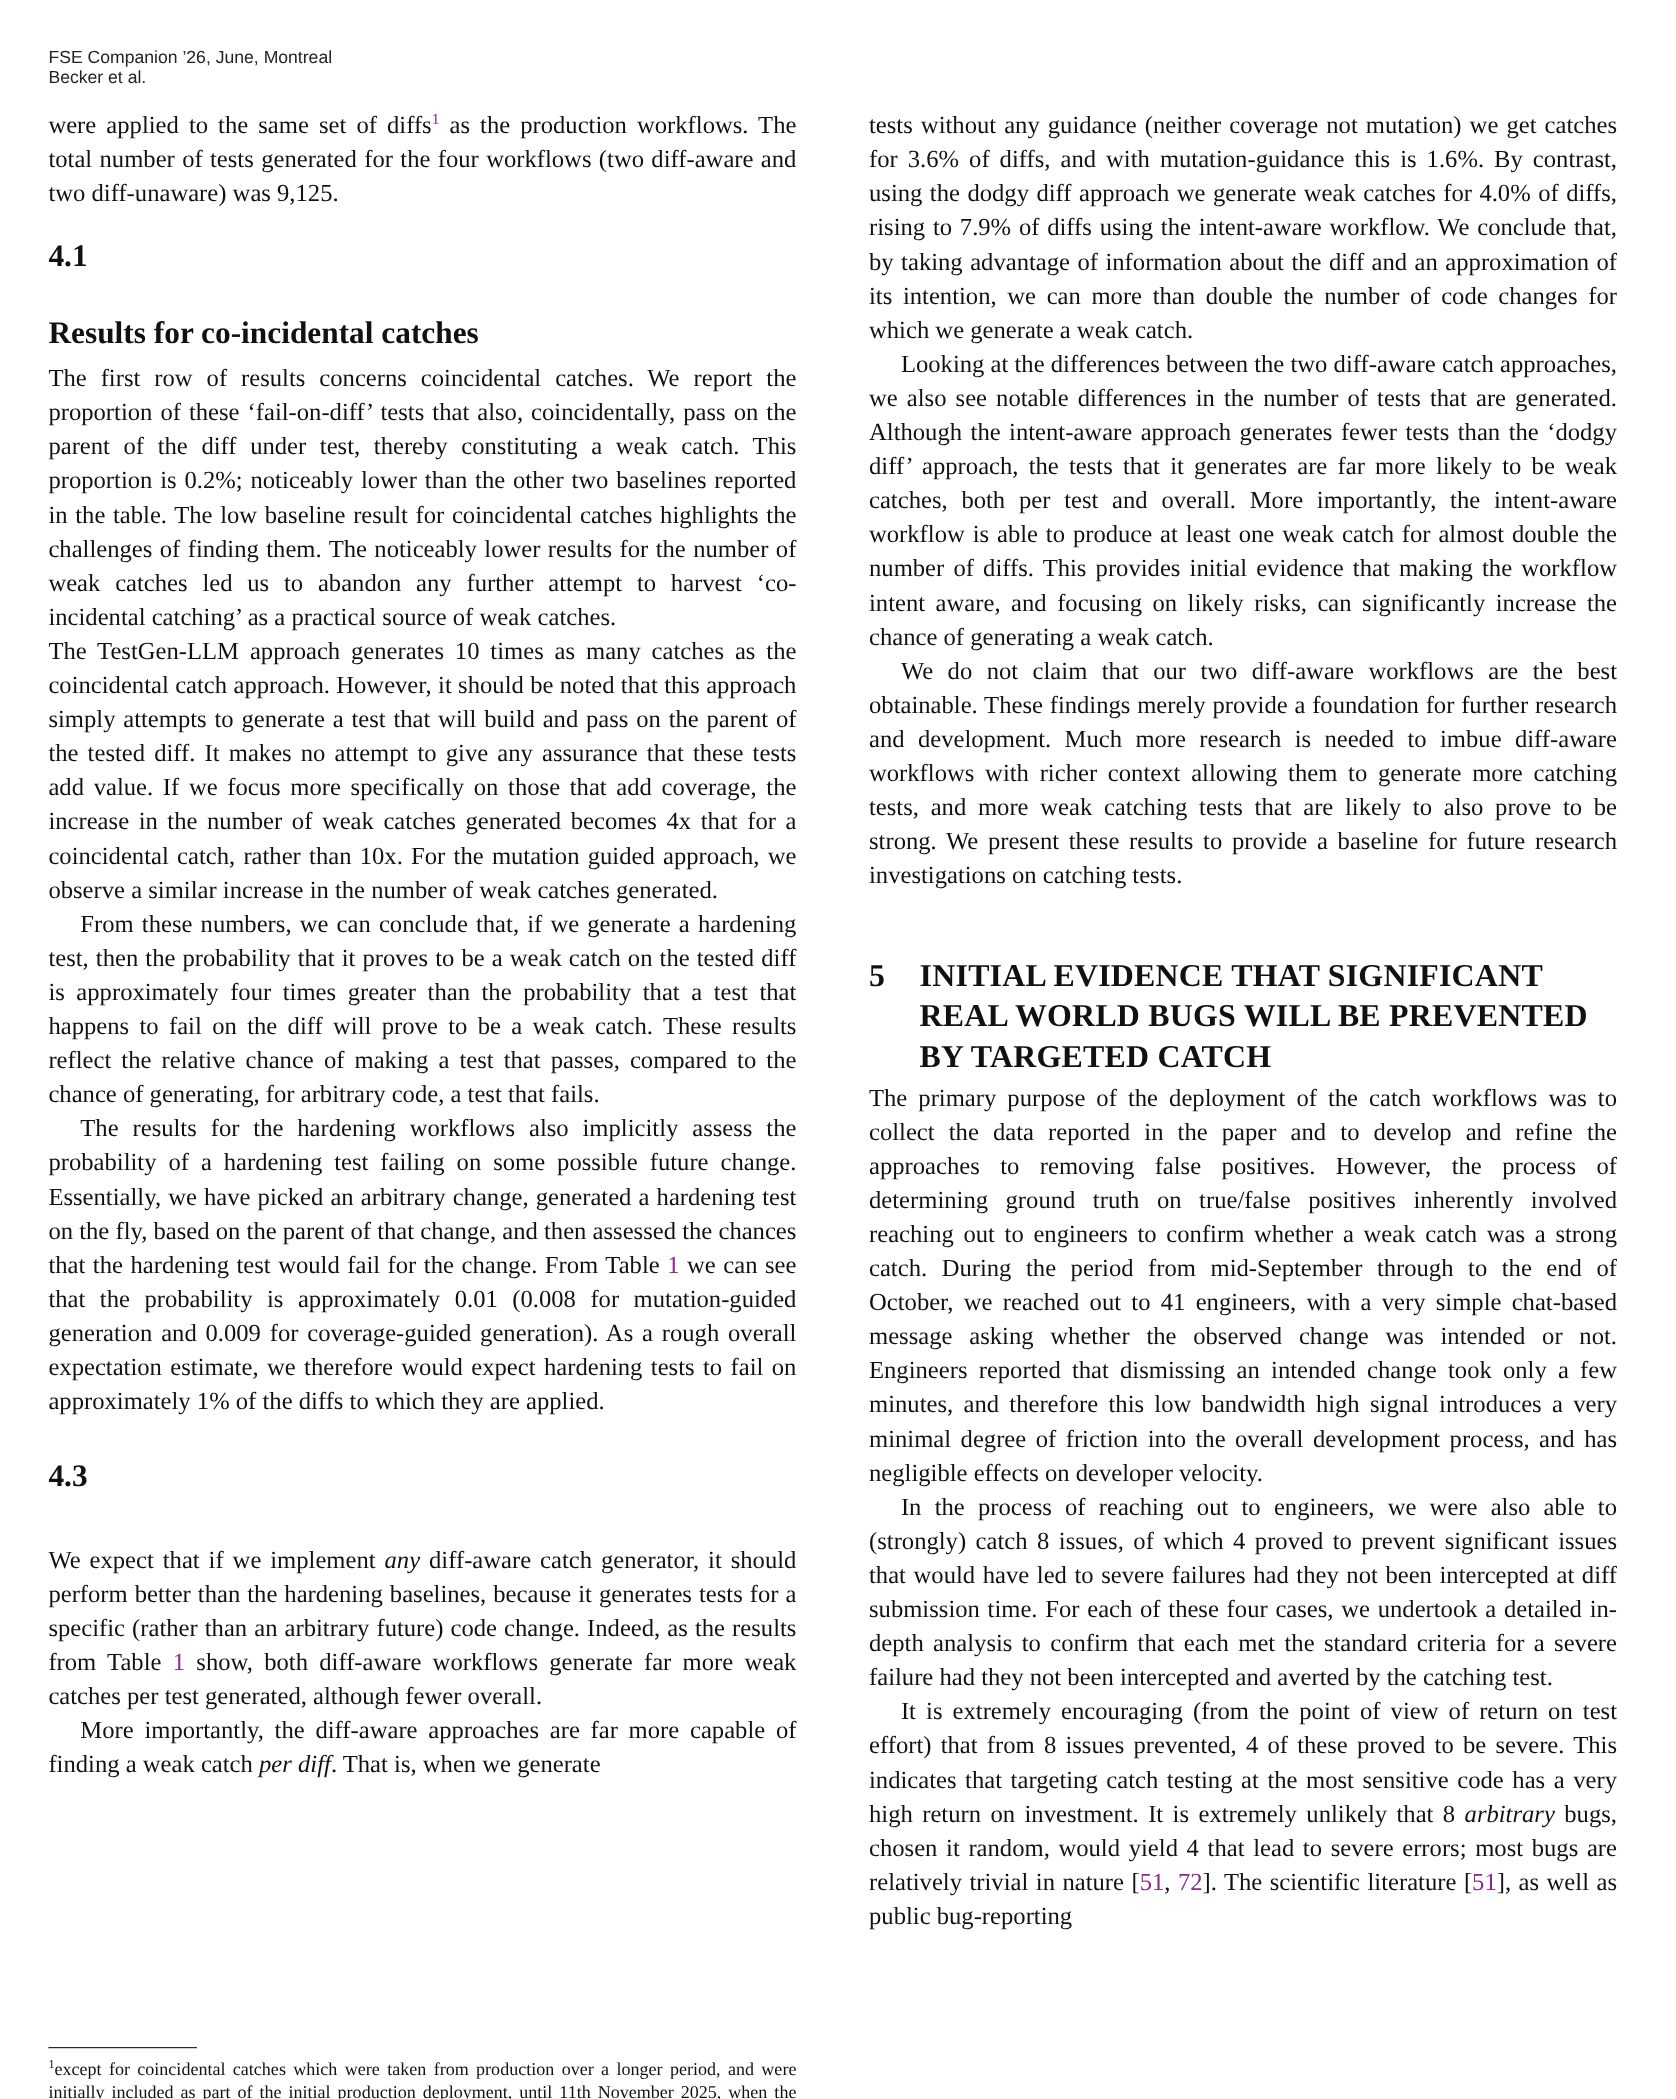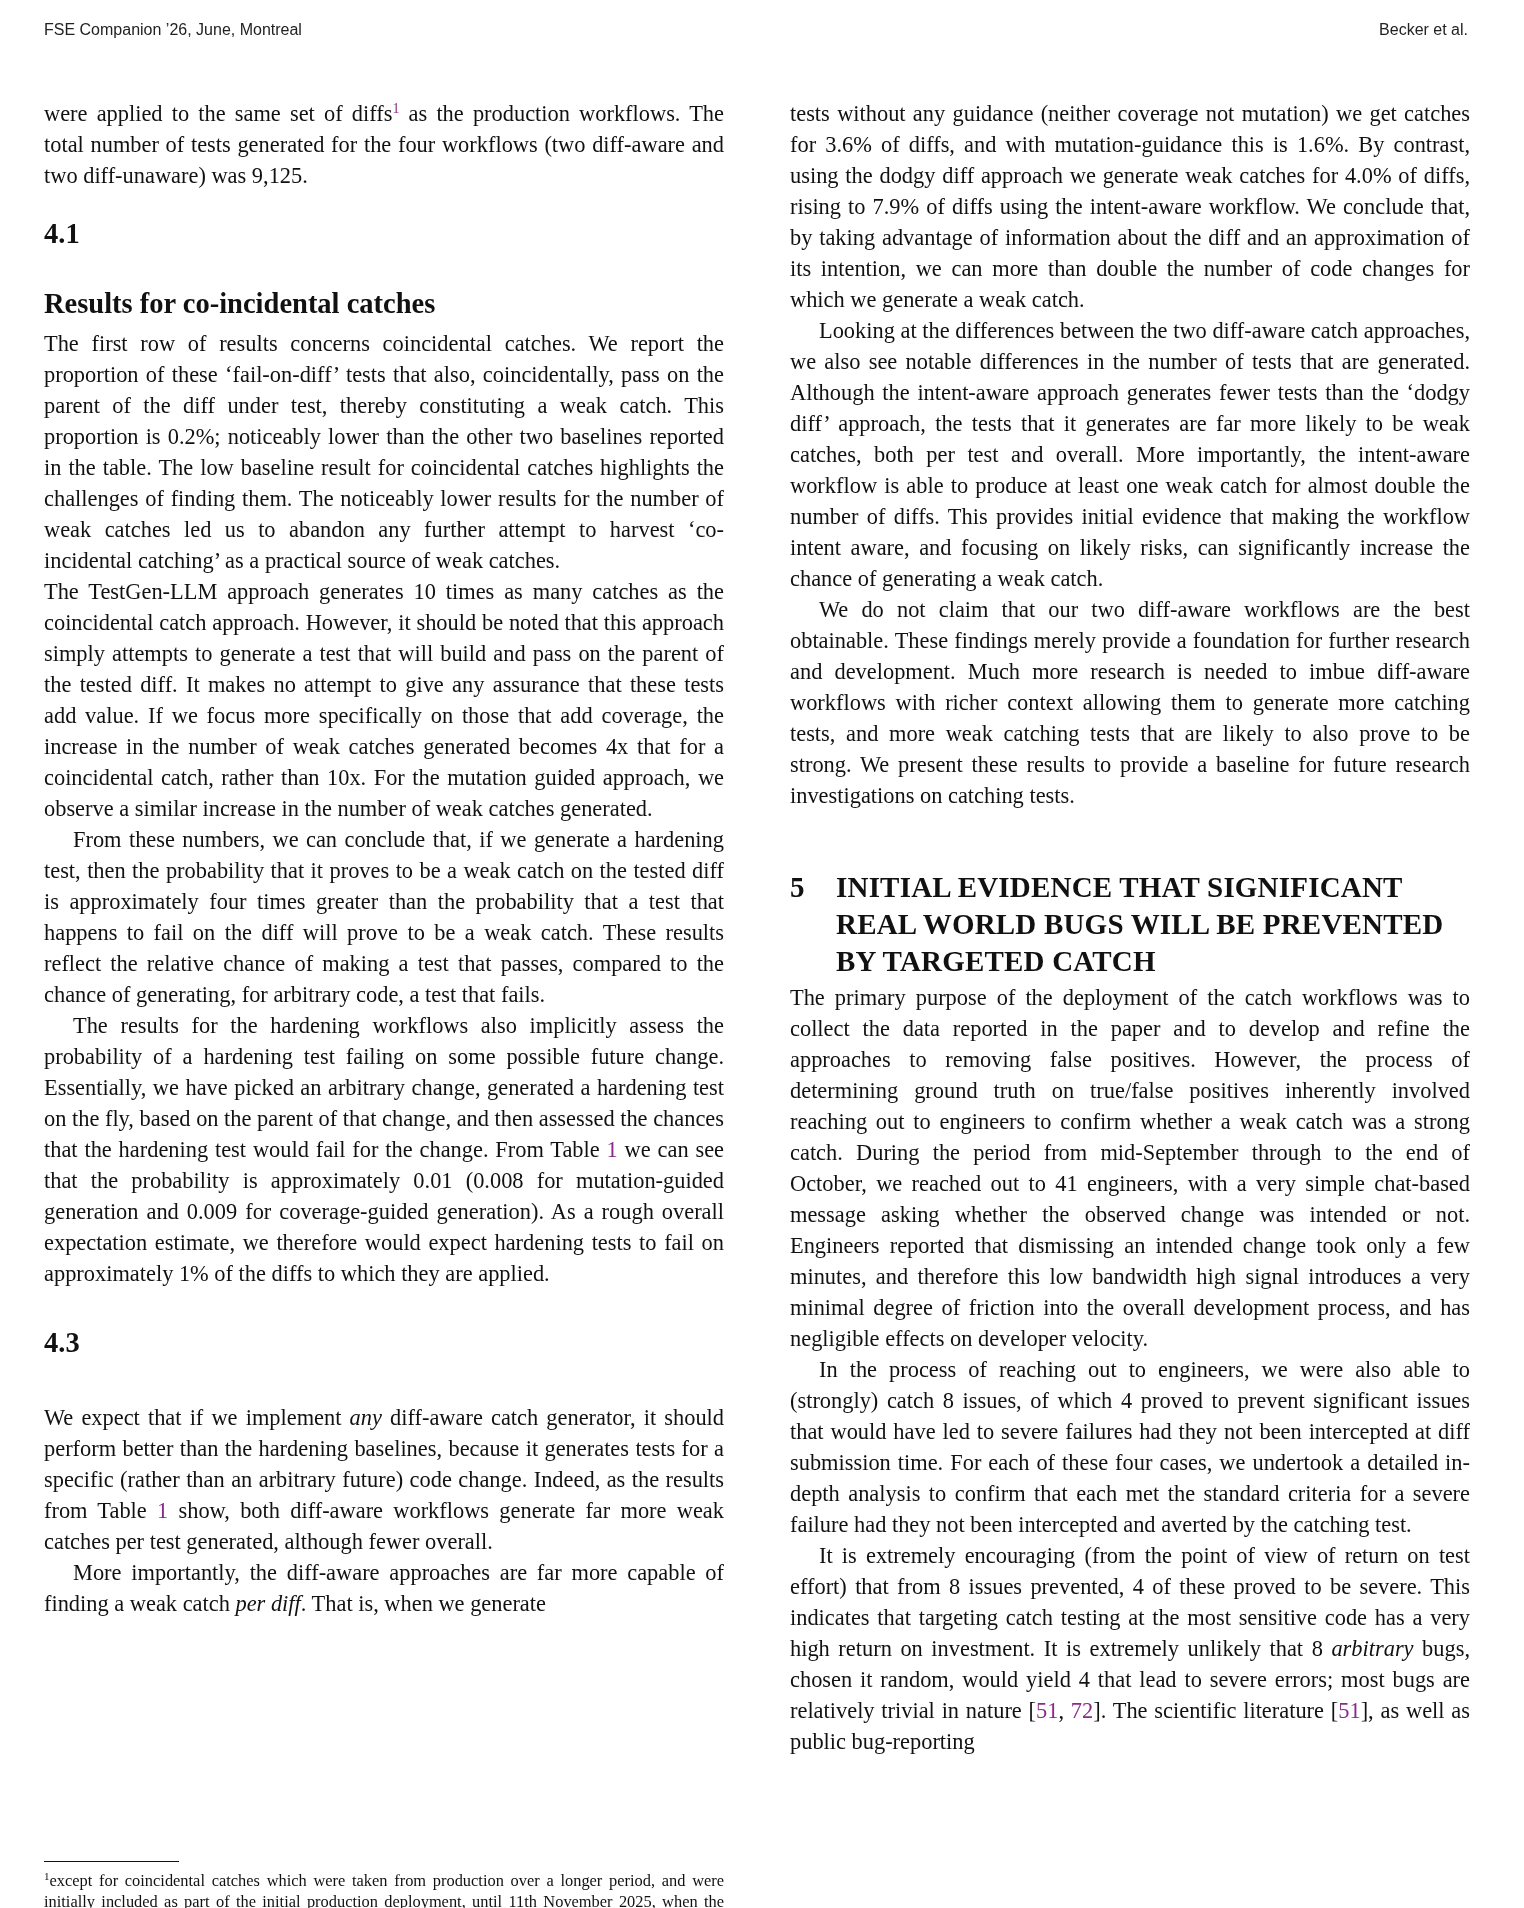--- a/index.html
+++ b/index.html
@@ -2,24 +2,24 @@
 <html><head>
 <meta charset="utf-8">
 <style>
   html, body { margin: 0; padding: 0; background: #ffffff; }
   body {
     width: 1524px; height: 1908px; position: relative; overflow: hidden;
     color: #111111;
     font-family: "Liberation Serif", "DejaVu Serif", serif;
   }
   .running-head {
-    position: absolute; top: 21px; left: 44px; right: 56px;
+    position: absolute; top: 44px; left: 44px; right: 56px;
     font-family: "Liberation Sans", "DejaVu Sans", sans-serif;
     font-size: 16px; color: #222;
-    display: flex; justify-content: space-between;
+    display: flex; justify-content: space-between; flex-direction: column;
   }
   .col {
     position: absolute; top: 98px; width: 680px;
     font-size: 22.4px; line-height: 31px;
     text-align: justify; hyphens: auto;
   }
   .col-left { left: 44px; }
   .col-right { left: 790px; }
   p { margin: 0; }
   p.indent { text-indent: 29px; }

